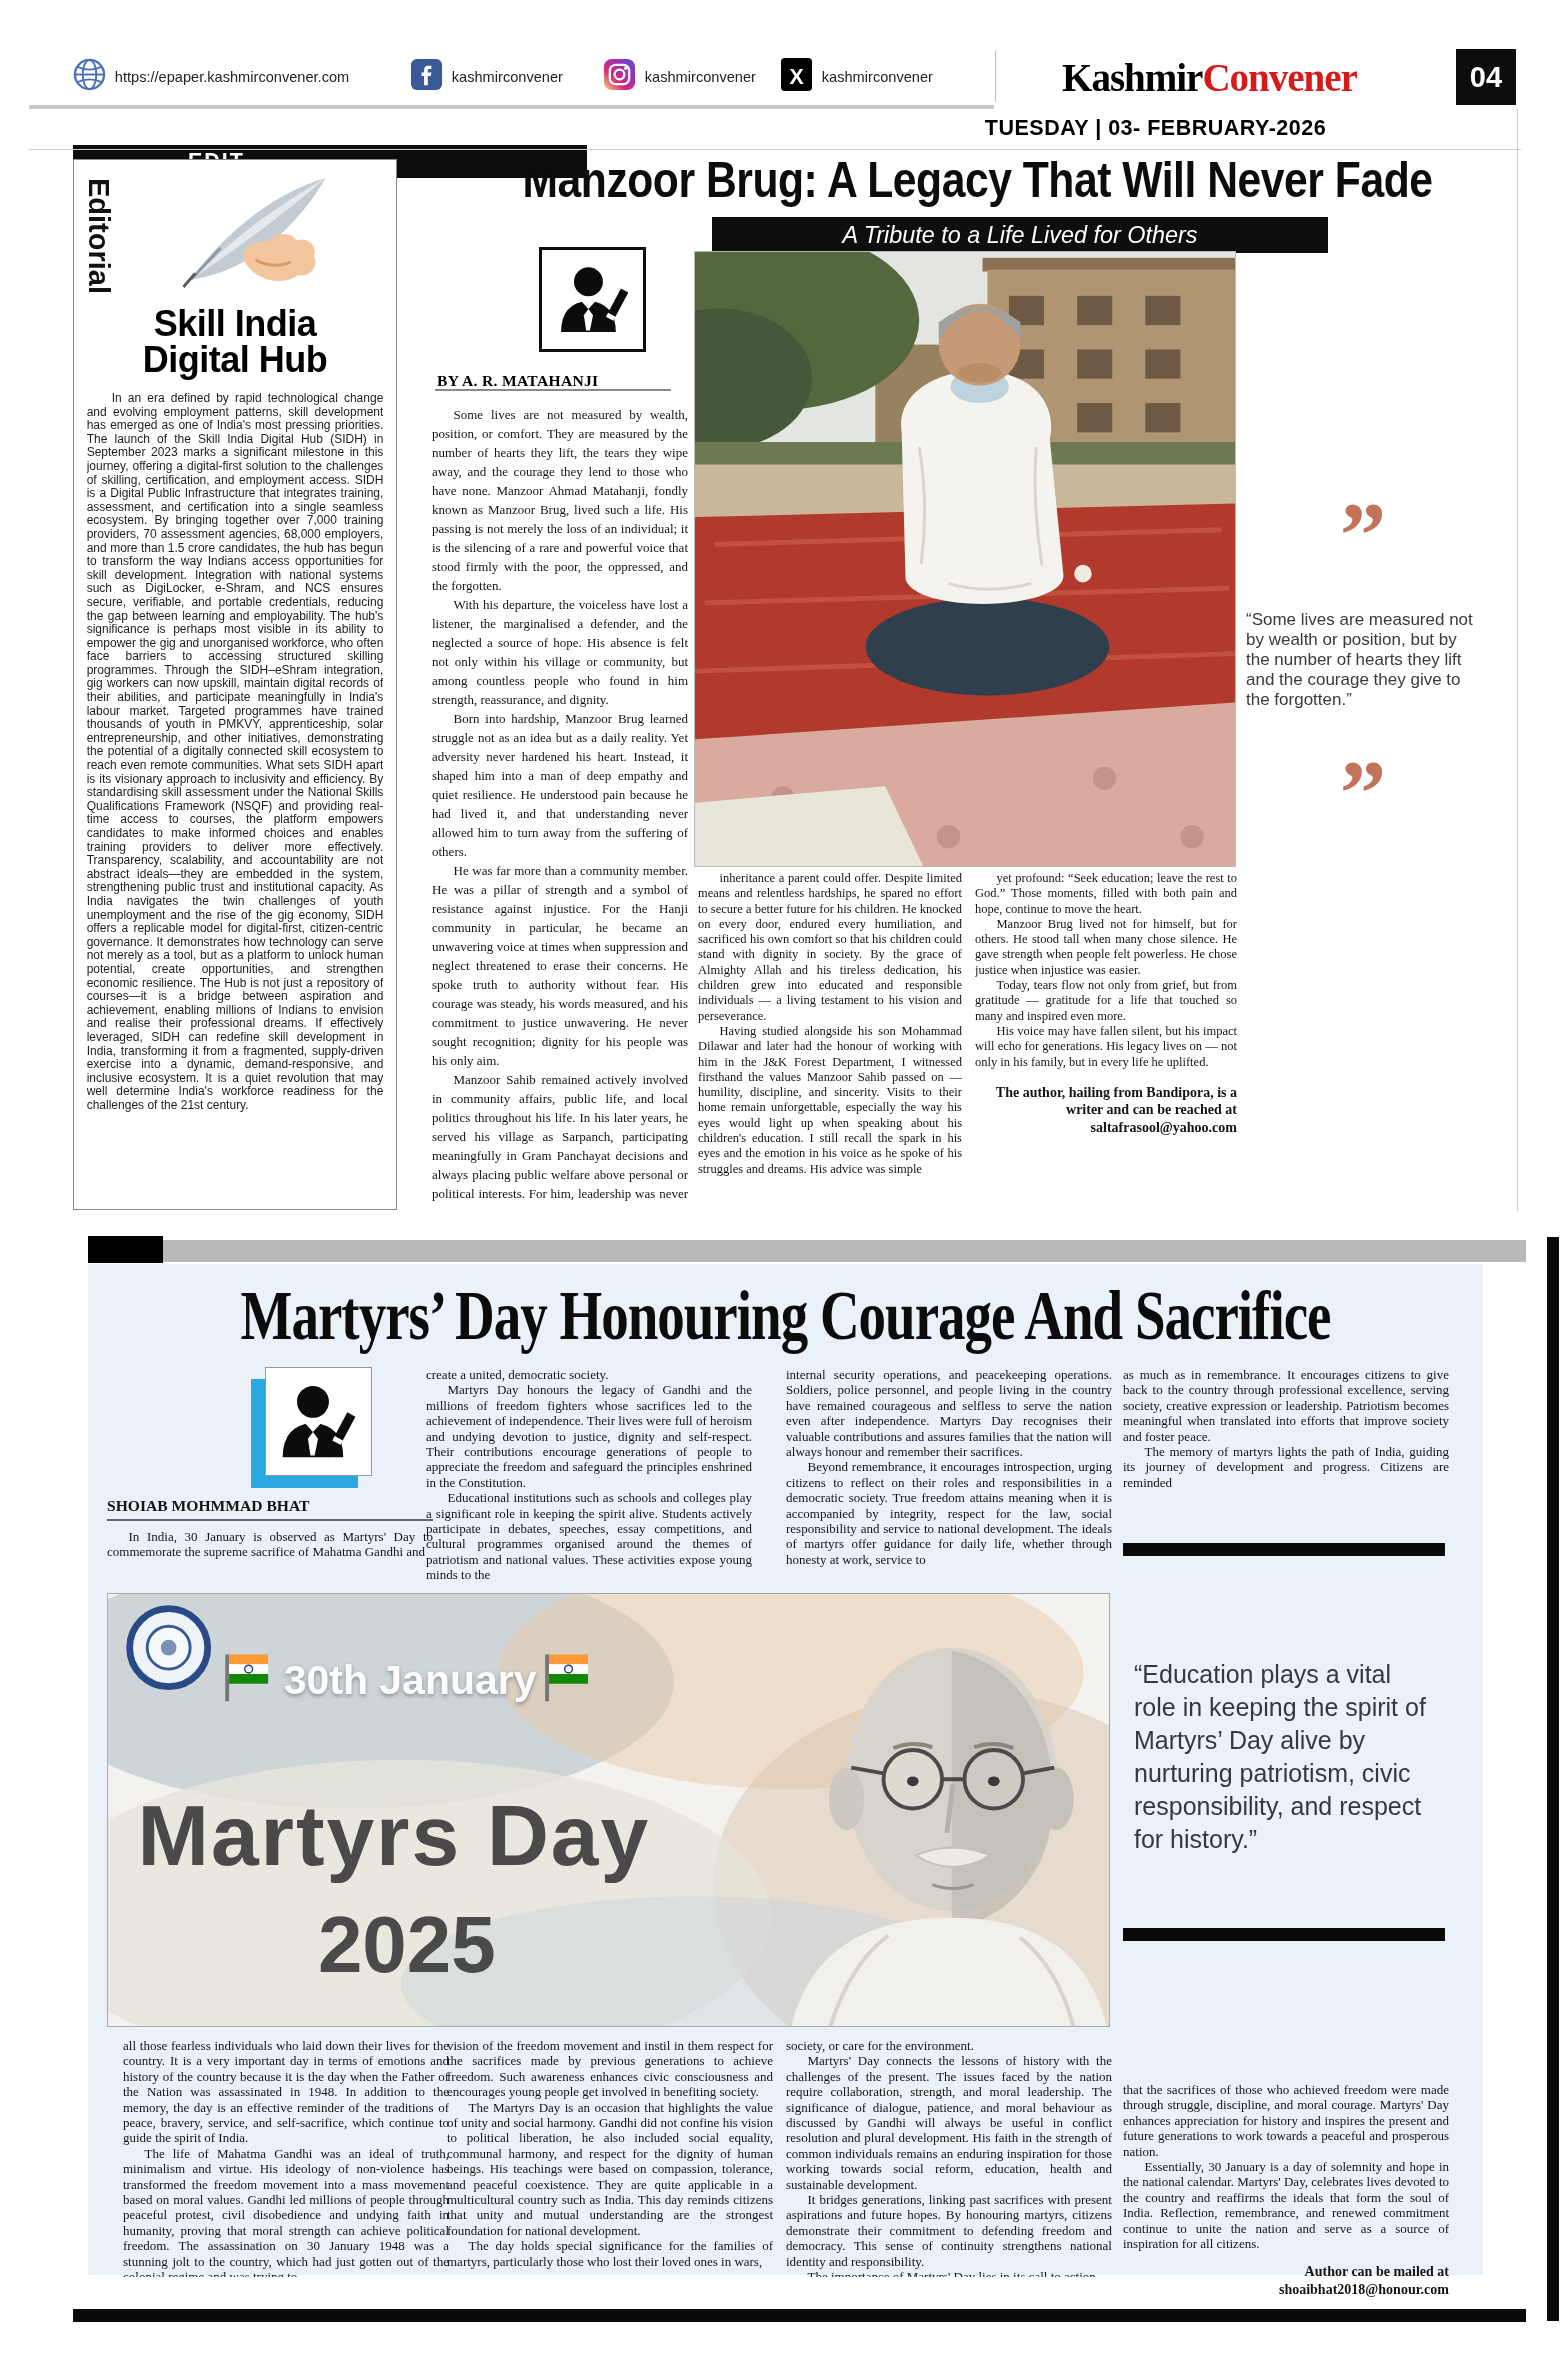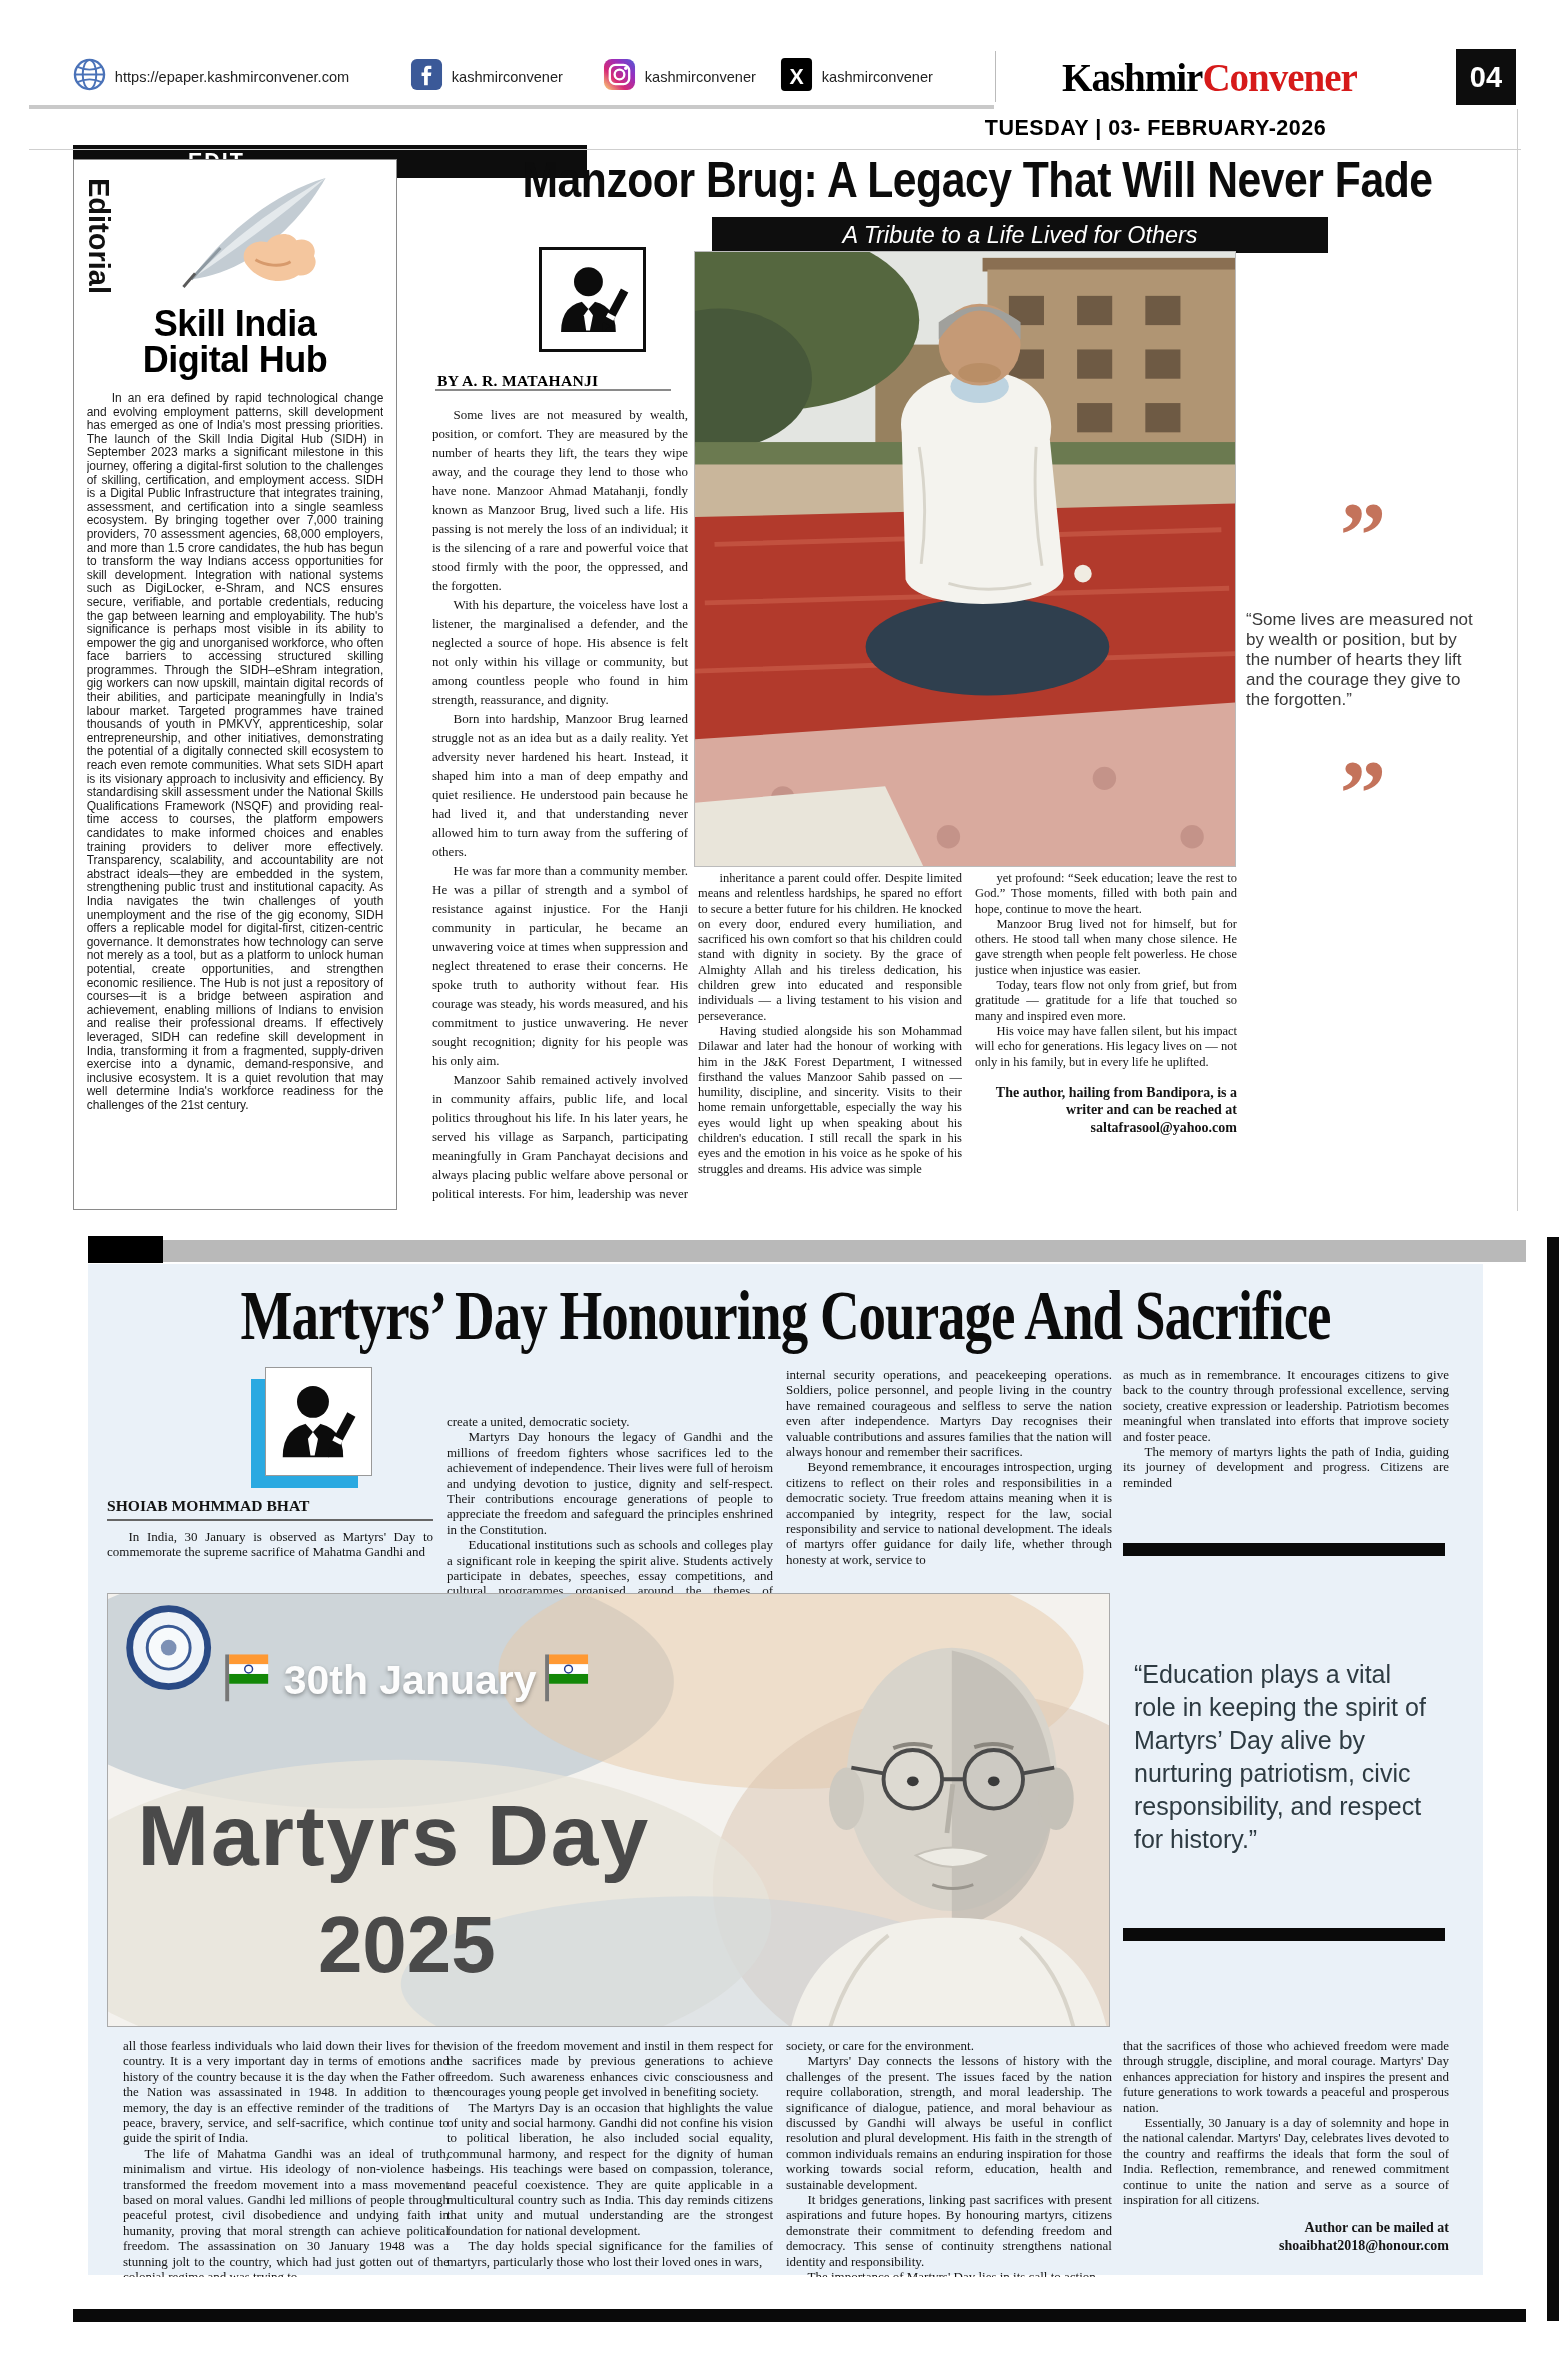--- a/index.html
+++ b/index.html
@@ -285,21 +285,21 @@
             <rect x="73" y="70" width="11" height="6" fill="#fff"></rect>
             <path d="M73 84 L84 84 L78.5 96 Z" fill="#0c0c0c"></path>
           </g>
         </svg>
       </div>
     </div>
     <p class="m-authorname">SHOIAB MOHMMAD BHAT</p>
     <div class="m-authorrule"></div>
     <p>In India, 30 January is observed as Martyrs' Day to commemorate the supreme sacrifice of Mahatma Gandhi and</p>
   </div>
-  <div class="m-col m-top" style="left:447px;margin-top:47px;">
+  <div class="m-col m-top" style="left:426px;">
     <p style="text-indent:0;">create a united, democratic society.</p>
     <p>Martyrs Day honours the legacy of Gandhi and the millions of freedom fighters whose sacrifices led to the achievement of independence.  Their lives were full of heroism and undying devotion to justice, dignity and self-respect. Their contributions encourage generations of people to appreciate the freedom and safeguard the principles enshrined in the Constitution.</p>
     <p>Educational institutions such as schools and colleges play a significant role in keeping the spirit alive. Students actively participate in debates, speeches, essay competitions, and cultural programmes organised around the themes of patriotism and national values. These activities expose young minds to the</p>
   </div>
   <div class="m-col m-top" style="left:786px;">
     <p style="text-indent:0;">internal security operations, and peacekeeping operations. Soldiers, police personnel, and people living in the country have remained courageous and selfless to serve the nation even after independence. Martyrs Day recognises their valuable contributions and assures families that the nation will always honour and remember their sacrifices.</p>
     <p>Beyond remembrance, it encourages introspection, urging citizens to reflect on their roles and responsibilities in a democratic society. True freedom attains meaning when it is accompanied by integrity, respect for the law, social responsibility and service to national development. The ideals of martyrs offer guidance for daily life, whether through honesty at work, service to</p>
   </div>
   <div class="m-col m-top" style="left:1123px;">
     <p style="text-indent:0;">as much as in remembrance. It encourages citizens to give back to the country through professional excellence, serving society, creative expression or leadership. Patriotism becomes meaningful when translated into efforts that improve society and foster peace.</p>
@@ -371,21 +371,21 @@
     <p style="text-indent:0;">vision of the freedom movement and instil in them respect for the sacrifices made by previous generations to achieve freedom. Such awareness enhances civic consciousness and encourages young people get involved in benefiting society.</p>
     <p>The Martyrs Day is an occasion that highlights the value of unity and social harmony. Gandhi did not confine his vision to political liberation, he also included social equality, communal harmony, and respect for the dignity of human beings. His teachings were based on compassion, tolerance, and peaceful coexistence. They are quite applicable in a multicultural country such as India. This day reminds citizens that unity and mutual understanding are the strongest foundation for national development.</p>
     <p>The day holds special significance for the families of martyrs, particularly those who lost their loved ones in wars,</p>
   </div>
   <div class="m-col m-bot" style="left:786px;">
     <p style="text-indent:0;">society, or care for the environment.</p>
     <p>Martyrs' Day connects the lessons of history with the challenges of the present. The issues faced by the nation require collaboration, strength, and moral leadership. The significance of dialogue, patience, and moral behaviour as discussed by Gandhi will always be useful in conflict resolution and plural development. His faith in the strength of common individuals remains an enduring inspiration for those working towards social reform, education, health and sustainable development.</p>
     <p>It bridges generations, linking past sacrifices with present aspirations and future hopes. By honouring martyrs, citizens demonstrate their commitment to defending freedom and democracy. This sense of continuity strengthens national identity and responsibility.</p>
     <p>The importance of Martyrs' Day lies in its call to action</p>
   </div>
-  <div class="m-col m-bot" style="left:1123px;">
+  <div class="m-col m-bot" style="left:1123px;margin-top:44px;">
     <p style="text-indent:0;">that the sacrifices of those who achieved freedom were made through struggle, discipline, and moral courage. Martyrs' Day enhances appreciation for history and inspires the present and future generations to work towards a peaceful and prosperous nation.</p>
     <p>Essentially, 30 January is a day of solemnity and hope in the national calendar. Martyrs' Day, celebrates lives devoted to the country and reaffirms the ideals that form the soul of India.  Reflection, remembrance, and renewed commitment continue to unite the nation and serve as a source of inspiration for all citizens.</p>
     <p class="m-credit">
       <span>Author can be mailed at</span><br>
       <span>shoaibhat2018@honour.com</span>
     </p>
   </div>
 
   <div class="bottom-bar"></div>
 </div>

